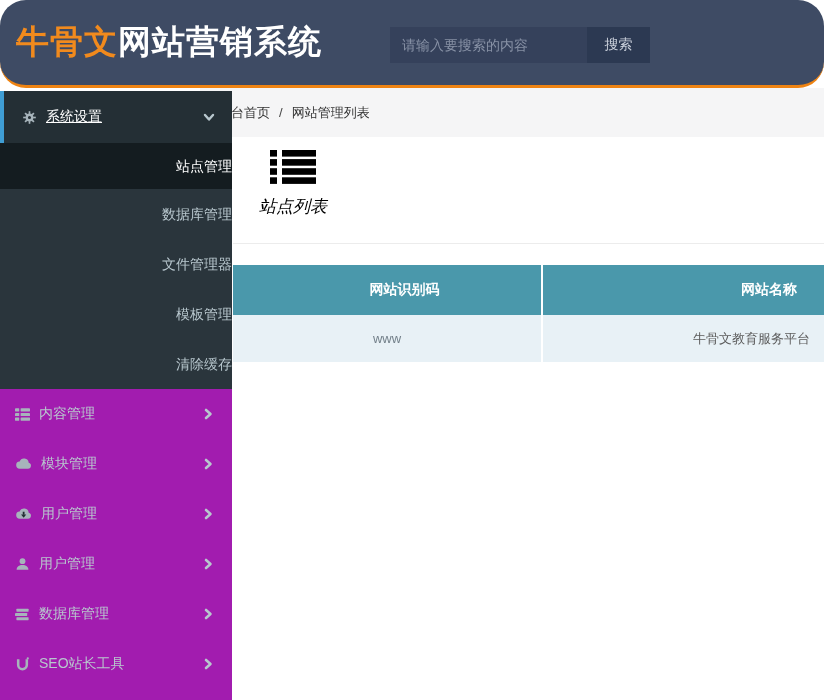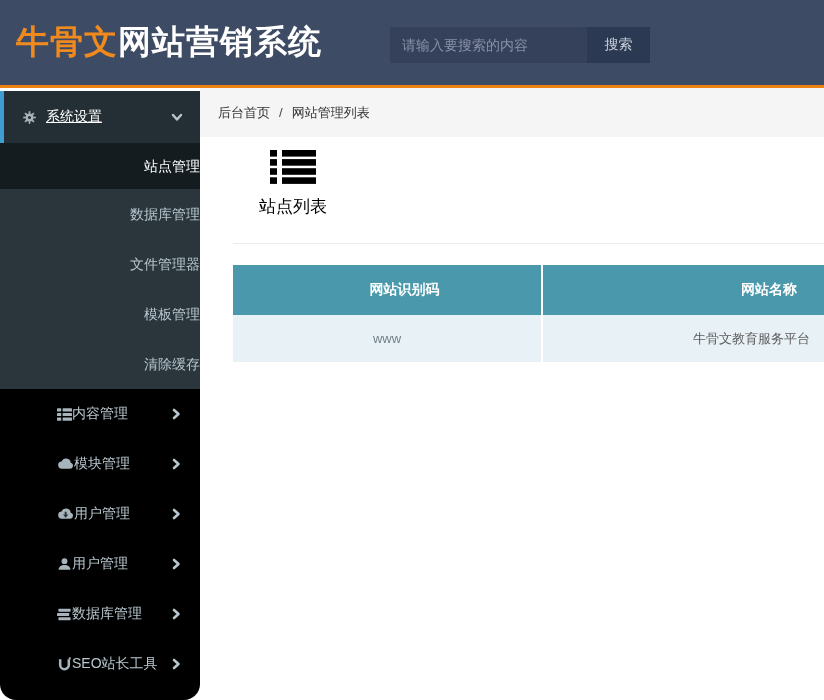--- a/index.html
+++ b/index.html
@@ -1,59 +1,59 @@
 <!DOCTYPE html>
 <html><head>
 <meta charset="utf-8">
 <style>
   * { margin:0; padding:0; box-sizing:border-box; }
   html,body { width:824px; height:700px; overflow:hidden;
     font-family:"Liberation Sans","DejaVu Sans",sans-serif; background:#fff; }
 
   
   .header { position:relative; height:88px; background:#3e4b64;
-    border-bottom:3px solid #ee8312; display:flex; align-items:center; }
+    border-bottom:3px solid #ee8312; display:flex; align-items:center;border-radius:26px; }
   .logo { margin-left:16px; font-size:33px; font-weight:bold; letter-spacing:1px;
     cursor:pointer; white-space:nowrap; }
   .logo-hl { color:#f18a1d; }
   .logo-rest { color:#ffffff; }
   .search { position:absolute; left:390px; top:27px; display:flex; height:36px; }
   .search input { width:197px; height:36px; background:#35415b; border:none;
     outline:none; padding:0 12px; font-size:14px; color:#dfe4ee;
     font-family:inherit; }
   .search input::placeholder { color:#8791a5; }
   .search button { width:63px; height:36px; background:#2c3952; border:none;
     color:#c9cfda; font-size:14px; cursor:pointer; font-family:inherit; }
 
   
-  .sidebar { position:absolute; top:91px; left:0; bottom:0; width:200px;
-    background:#000000;border-radius:16px; }
+  .sidebar { position:absolute; top:91px; left:0; bottom:0; width:232px;
+    background:#a21caf; }
   .side-root { height:52px; background:#242f35; border-left:4px solid #3f9dd4;
     display:flex; align-items:center; gap:9px; padding:0 16px 0 18px;
     cursor:pointer; }
   .side-root .root-label { color:#fff; font-size:14px;
     text-decoration:underline; }
   .side-root .chev { margin-left:auto; display:flex; }
   .submenu .sub-item { height:50px; line-height:50px; padding-left:15px;
     background:#2a353c; color:#b8c7ce; font-size:14px; cursor:pointer;text-align:right; }
   .submenu .sub-item.active { height:46px; line-height:46px; background:#141c20;
     color:#ffffff; }
-  .tree-item { height:50px; display:flex; align-items:center; 
-    padding:0 17px 0 15px; color:#b8c7ce; font-size:14px; cursor:pointer;margin-left:42px; }
+  .tree-item { height:50px; display:flex; align-items:center; gap:9px;
+    padding:0 17px 0 15px; color:#b8c7ce; font-size:14px; cursor:pointer; }
   .tree-item .chev { margin-left:auto; display:flex; }
   .icon { display:inline-flex; align-items:center; justify-content:center; }
 
   
   .main { margin-left:200px; }
   .breadcrumb-bar { height:49px; background:#f5f5f6; display:flex;
     align-items:center; padding-left:18px; font-size:13px; color:#333; }
   .breadcrumb-bar .crumb-link { cursor:pointer; }
   .breadcrumb-bar .sep { margin:0 9px; color:#444; }
   .content { padding:10px 0 0 33px; background:#fff; }
-  .actions { display:flex; margin-left:10px; }
+  .actions { display:flex; margin-left:10px;font-style:italic; }
   .action { width:100px; display:flex; flex-direction:column;
     align-items:center; cursor:pointer; padding-top:1px; }
   .action .big-icon { height:38px; display:flex; align-items:center; }
   .action .action-label { margin-top:9px; font-size:17px; color:#000; }
   .divider { border:none; border-top:1px solid #ececec; margin:25px 0 0 0; }
   .table-wrap { margin-top:21px; width:591px; overflow:hidden; }
   table { width:727px; border-collapse:separate; border-spacing:0;
     table-layout:fixed; }
   th { height:50px; background:#4a98ab; color:#fff; font-size:14px;
     font-weight:bold; text-align:center;padding-left:35px; }

